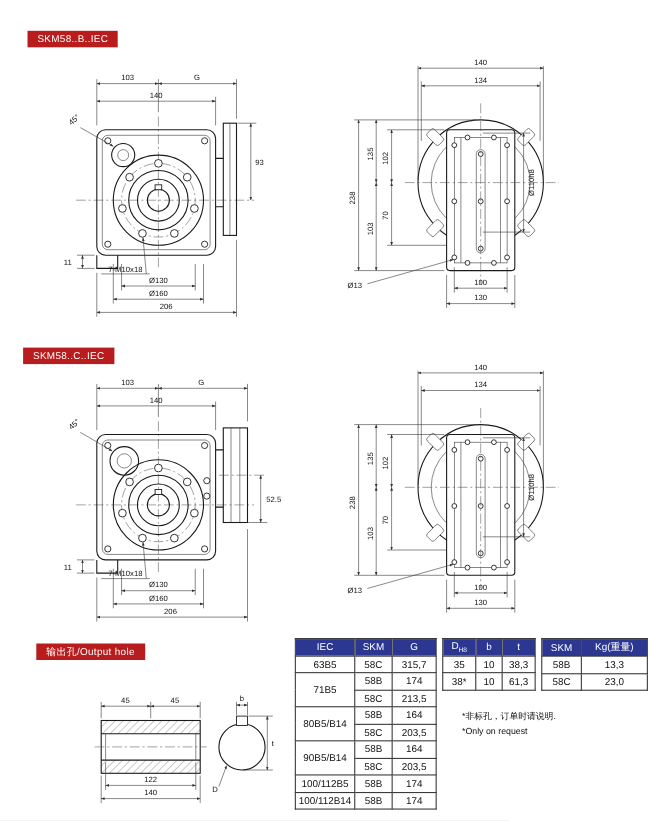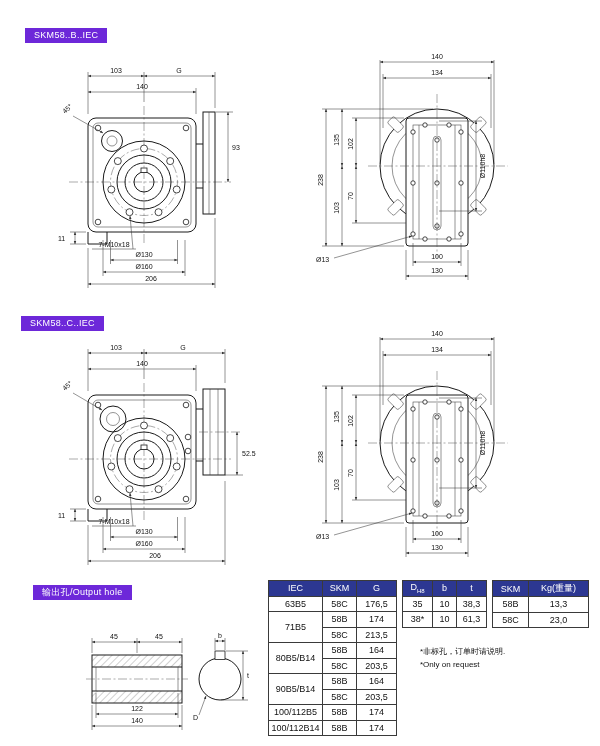--- a/index.html
+++ b/index.html
@@ -1,18 +1,18 @@
 <!DOCTYPE html>
 <html><head>
 <meta charset="utf-8">
 <style>
   html,body{margin:0;padding:0;background:#e8e8e8;}
   .page{position:relative;width:600px;height:746px;background:#ffffff;overflow:hidden;
         font-family:"Liberation Sans",sans-serif;color:#111;}
-  .section-label{position:absolute;background:#6d28d9;color:#fff;font-size:9px;
+  .section-label{position:absolute;background:#b91c1c;color:#fff;font-size:9px;
         line-height:15px;padding:0 9px;letter-spacing:.3px;}
   .drw{position:absolute;}
   
   .obj{stroke:#1a1a1a;stroke-width:1;fill:none;}
   .thin{stroke:#3a3a3a;stroke-width:.55;fill:none;}
   .dim{stroke:#3a3a3a;stroke-width:.55;fill:none;}
   .arr2{marker-start:url(#arw);marker-end:url(#arw);}
   .arr1{marker-end:url(#arw);}
   .cl{stroke:#555;stroke-width:.5;stroke-dasharray:9 2.5 2 2.5;fill:none;}
   .bolt{stroke:#1a1a1a;stroke-width:.8;fill:#fff;}
@@ -435,21 +435,21 @@
       <tr>
         <th>IEC</th>
         <th>SKM</th>
         <th>G</th>
       </tr>
     </thead>
     <tbody>
       <tr>
           <td>63B5</td>
           <td>58C</td>
-          <td>176,5</td>
+          <td>315,7</td>
         </tr>
       <tr>
           <td rowspan="2">71B5</td>
           <td>58B</td>
           <td>174</td>
         </tr>
       <tr>
           <td>58C</td>
           <td>213,5</td>
         </tr>

